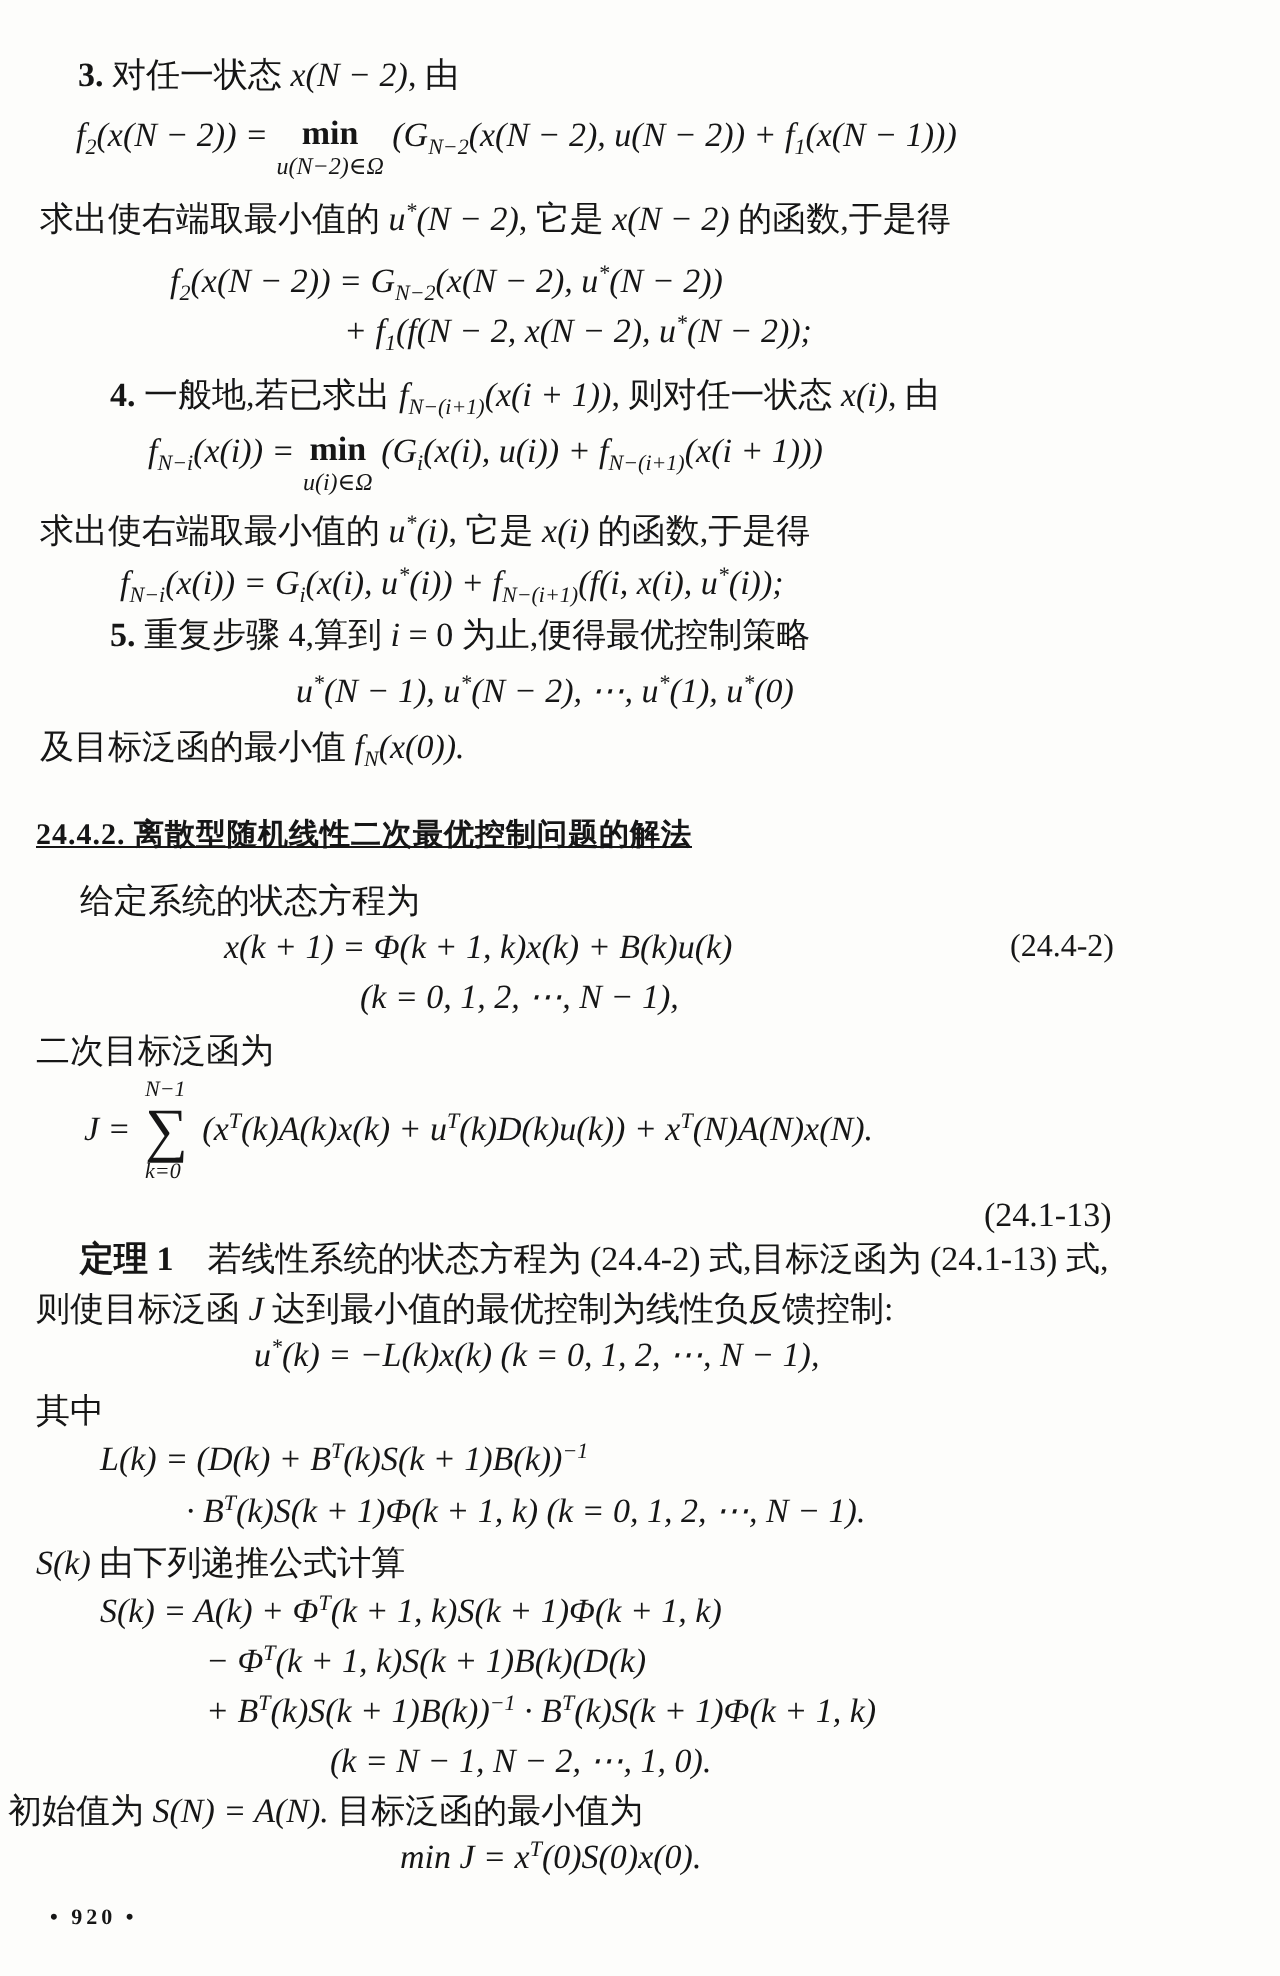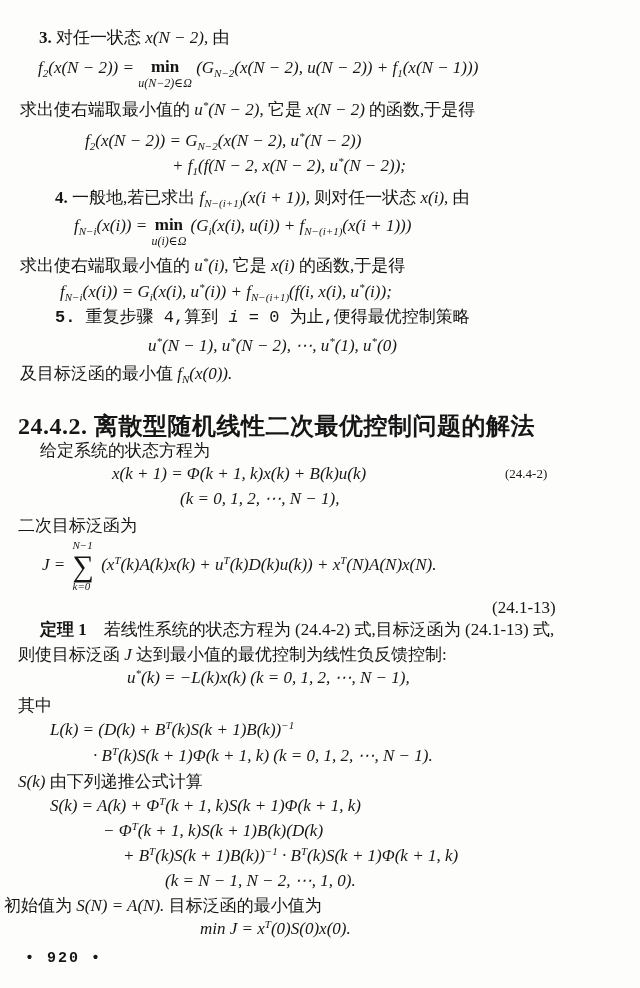--- a/index.html
+++ b/index.html
@@ -15,70 +15,71 @@
     position:absolute;
     font-size:17px;
     line-height:20px;
     white-space:nowrap;
   }
   .it{font-style:italic;}
   .bold{font-weight:bold;}
   .sub{font-size:11px;vertical-align:-4px;line-height:0;}
   .sup{font-size:11px;vertical-align:6px;line-height:0;}
   .heading{
-    font-size:24px;
+    font-size:15px;
     font-weight:bold;
     letter-spacing:0.5px;
+    text-decoration:underline;
   }
-  .pagenum{font-size:15px;letter-spacing:2px;font-family:Liberation Mono, monospace;}
+  .pagenum{font-size:11px;letter-spacing:2px;}
   .minstack{
     display:inline-block;text-align:center;
     vertical-align:text-top;line-height:1;
   }
   .minstack .main{display:block;font-size:17px;font-weight:bold;font-style:normal;}
   .minstack .under{display:block;font-size:12px;font-style:italic;margin-top:2px;}
   .sigma{
     display:inline-block;
     vertical-align:middle;line-height:1;
     margin:0 3px;
   }
   .sigma .main{display:block;font-size:30px;font-style:normal;}
   .sigma .over,.sigma .under{display:block;font-size:11px;font-style:italic;}
-  .eqno{position:absolute;top:0;font-size:13px;font-style:normal;}
+  .eqno{position:absolute;top:0;font-size:16px;font-style:normal;}
 </style>
 </head>
 <body>
 
 <div class="page">
   <h2 class="line heading" style="left:18px;top:396px">24.4.2. 离散型随机线性二次最优控制问题的解法</h2>
   <div class="line pagenum bold" style="left:25px;top:949px">• 920 •</div>
 <div class="line" style="left: 39px; top: 28px;"><span class="bold">3.</span><span class=""> 对任一状态 </span><span class="it">x(N − 2)</span><span class="">, 由</span></div>
     <div class="line" style="left: 38px; top: 58px;"><span class="it">f</span><span class="sub it">2</span><span class="it">(x(N − 2)) = </span><span class="minstack"><span class="main">min</span><span class="under">u(N−2)∈Ω</span></span><span class="it"> (</span><span class="it">G</span><span class="sub it">N−2</span><span class="it">(x(N − 2), u(N − 2)) + </span><span class="it">f</span><span class="sub it">1</span><span class="it">(x(N − 1)))</span></div>
     <div class="line" style="left: 20px; top: 100px;"><span class="">求出使右端取最小值的 </span><span class="it">u</span><span class="sup it">*</span><span class="it">(N − 2)</span><span class="">, 它是 </span><span class="it">x(N − 2)</span><span class=""> 的函数,于是得</span></div>
     <div class="line" style="left: 85px; top: 131px;"><span class="it">f</span><span class="sub it">2</span><span class="it">(x(N − 2)) = </span><span class="it">G</span><span class="sub it">N−2</span><span class="it">(x(N − 2), u</span><span class="sup it">*</span><span class="it">(N − 2))</span></div>
     <div class="line" style="left: 172px; top: 156px;"><span class="it">+ </span><span class="it">f</span><span class="sub it">1</span><span class="it">(f(N − 2, x(N − 2), u</span><span class="sup it">*</span><span class="it">(N − 2));</span></div>
     <div class="line" style="left: 55px; top: 188px;"><span class="bold">4.</span><span class=""> 一般地,若已求出 </span><span class="it">f</span><span class="sub it">N−(i+1)</span><span class="it">(x(i + 1))</span><span class="">, 则对任一状态 </span><span class="it">x(i)</span><span class="">, 由</span></div>
     <div class="line" style="left: 74px; top: 216px;"><span class="it">f</span><span class="sub it">N−i</span><span class="it">(x(i)) = </span><span class="minstack"><span class="main">min</span><span class="under">u(i)∈Ω</span></span><span class="it"> (</span><span class="it">G</span><span class="sub it">i</span><span class="it">(x(i), u(i)) + </span><span class="it">f</span><span class="sub it">N−(i+1)</span><span class="it">(x(i + 1)))</span></div>
     <div class="line" style="left: 20px; top: 256px;"><span class="">求出使右端取最小值的 </span><span class="it">u</span><span class="sup it">*</span><span class="it">(i)</span><span class="">, 它是 </span><span class="it">x(i)</span><span class=""> 的函数,于是得</span></div>
     <div class="line" style="left: 60px; top: 282px;"><span class="it">f</span><span class="sub it">N−i</span><span class="it">(x(i)) = </span><span class="it">G</span><span class="sub it">i</span><span class="it">(x(i), u</span><span class="sup it">*</span><span class="it">(i)) + </span><span class="it">f</span><span class="sub it">N−(i+1)</span><span class="it">(f(i, x(i), u</span><span class="sup it">*</span><span class="it">(i));</span></div>
-    <div class="line" style="left: 55px; top: 308px; font-family: Liberation Mono, monospace;"><span class="bold">5.</span><span class=""> 重复步骤 4,算到 </span><span class="it">i</span><span class=""> = 0 为止,便得最优控制策略</span></div>
+    <div class="line" style="left: 55px; top: 308px;"><span class="bold">5.</span><span class=""> 重复步骤 4,算到 </span><span class="it">i</span><span class=""> = 0 为止,便得最优控制策略</span></div>
     <div class="line" style="left: 148px; top: 336px;"><span class="it">u</span><span class="sup it">*</span><span class="it">(N − 1), u</span><span class="sup it">*</span><span class="it">(N − 2), ⋯, u</span><span class="sup it">*</span><span class="it">(1), u</span><span class="sup it">*</span><span class="it">(0)</span></div>
     <div class="line" style="left: 20px; top: 364px;"><span class="">及目标泛函的最小值 </span><span class="it">f</span><span class="sub it">N</span><span class="it">(x(0)).</span></div>
     <div class="line" style="left: 40px; top: 441px;"><span class="">给定系统的状态方程为</span></div>
     <div class="line" style="left: 112px; top: 464px;"><span class="it">x(k + 1) = Φ(k + 1, k)x(k) + B(k)u(k)</span><span class="eqno" style="left: 393px;">(24.4-2)</span></div>
     <div class="line" style="left: 180px; top: 489px;"><span class="it">(k = 0, 1, 2, ⋯, N − 1),</span></div>
     <div class="line" style="left: 18px; top: 516px;"><span class="">二次目标泛函为</span></div>
     <div class="line" style="left: 42px; top: 540px;"><span class="it">J = </span><span class="sigma"><span class="over">N−1</span><span class="main">∑</span><span class="under">k=0</span></span><span class="it"> (x</span><span class="sup it">T</span><span class="it">(k)A(k)x(k) + u</span><span class="sup it">T</span><span class="it">(k)D(k)u(k)) + x</span><span class="sup it">T</span><span class="it">(N)A(N)x(N).</span></div>
     <div class="line" style="left: 492px; top: 598px; text-align: right;"><span class="">(24.1-13)</span></div>
     <div class="line" style="left: 40px; top: 620px;"><span class="bold">定理 1</span><span class="">　若线性系统的状态方程为 (24.4-2) 式,目标泛函为 (24.1-13) 式,</span></div>
     <div class="line" style="left: 18px; top: 645px;"><span class="">则使目标泛函 </span><span class="it">J</span><span class=""> 达到最小值的最优控制为线性负反馈控制:</span></div>
     <div class="line" style="left: 127px; top: 668px;"><span class="it">u</span><span class="sup it">*</span><span class="it">(k) = −L(k)x(k) (k = 0, 1, 2, ⋯, N − 1),</span></div>
     <div class="line" style="left: 18px; top: 696px;"><span class="">其中</span></div>
     <div class="line" style="left: 50px; top: 720px;"><span class="it">L(k) = (D(k) + B</span><span class="sup it">T</span><span class="it">(k)S(k + 1)B(k))</span><span class="sup it">−1</span></div>
     <div class="line" style="left: 93px; top: 746px;"><span class="it">· B</span><span class="sup it">T</span><span class="it">(k)S(k + 1)Φ(k + 1, k) (k = 0, 1, 2, ⋯, N − 1).</span></div>
     <div class="line" style="left: 18px; top: 772px;"><span class="it">S(k)</span><span class=""> 由下列递推公式计算</span></div>
     <div class="line" style="left: 50px; top: 796px;"><span class="it">S(k) = A(k) + Φ</span><span class="sup it">T</span><span class="it">(k + 1, k)S(k + 1)Φ(k + 1, k)</span></div>
     <div class="line" style="left: 103px; top: 821px;"><span class="it">− Φ</span><span class="sup it">T</span><span class="it">(k + 1, k)S(k + 1)B(k)(D(k)</span></div>
-    <div class="line" style="left: 103px; top: 846px; margin-left: 20px;"><span class="it">+ B</span><span class="sup it">T</span><span class="it">(k)S(k + 1)B(k))</span><span class="sup it">−1</span><span class="it"> · B</span><span class="sup it">T</span><span class="it">(k)S(k + 1)Φ(k + 1, k)</span></div>
+    <div class="line" style="left: 103px; top: 846px;"><span class="it">+ B</span><span class="sup it">T</span><span class="it">(k)S(k + 1)B(k))</span><span class="sup it">−1</span><span class="it"> · B</span><span class="sup it">T</span><span class="it">(k)S(k + 1)Φ(k + 1, k)</span></div>
     <div class="line" style="left: 165px; top: 871px;"><span class="it">(k = N − 1, N − 2, ⋯, 1, 0).</span></div>
     <div class="line" style="left: 4px; top: 896px;"><span class="">初始值为 </span><span class="it">S(N) = A(N).</span><span class=""> 目标泛函的最小值为</span></div>
     <div class="line" style="left: 200px; top: 919px;"><span class="it">min J = x</span><span class="sup it">T</span><span class="it">(0)S(0)x(0).</span></div>
   </div>
 
 </body></html>

